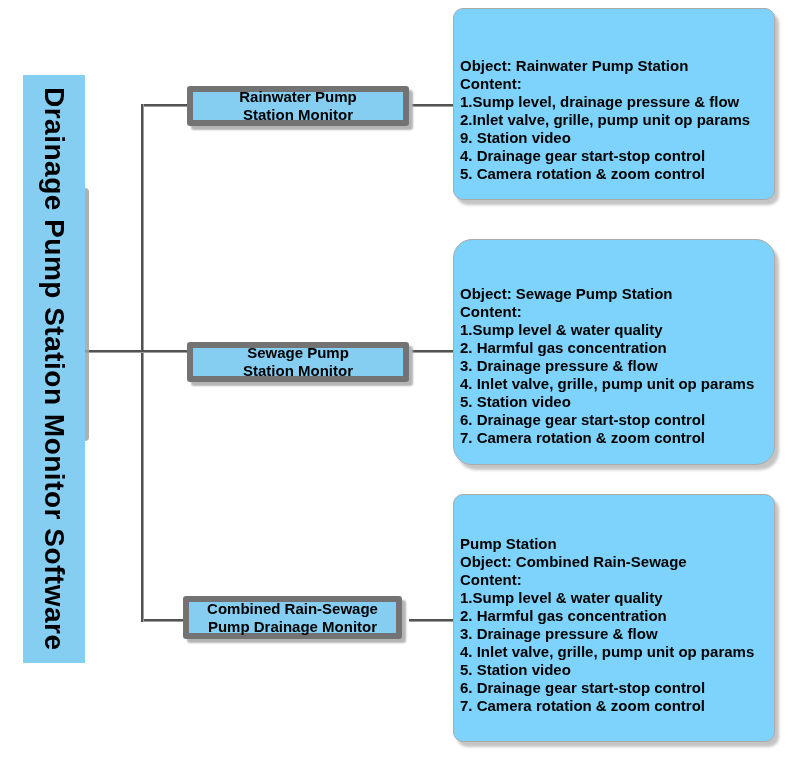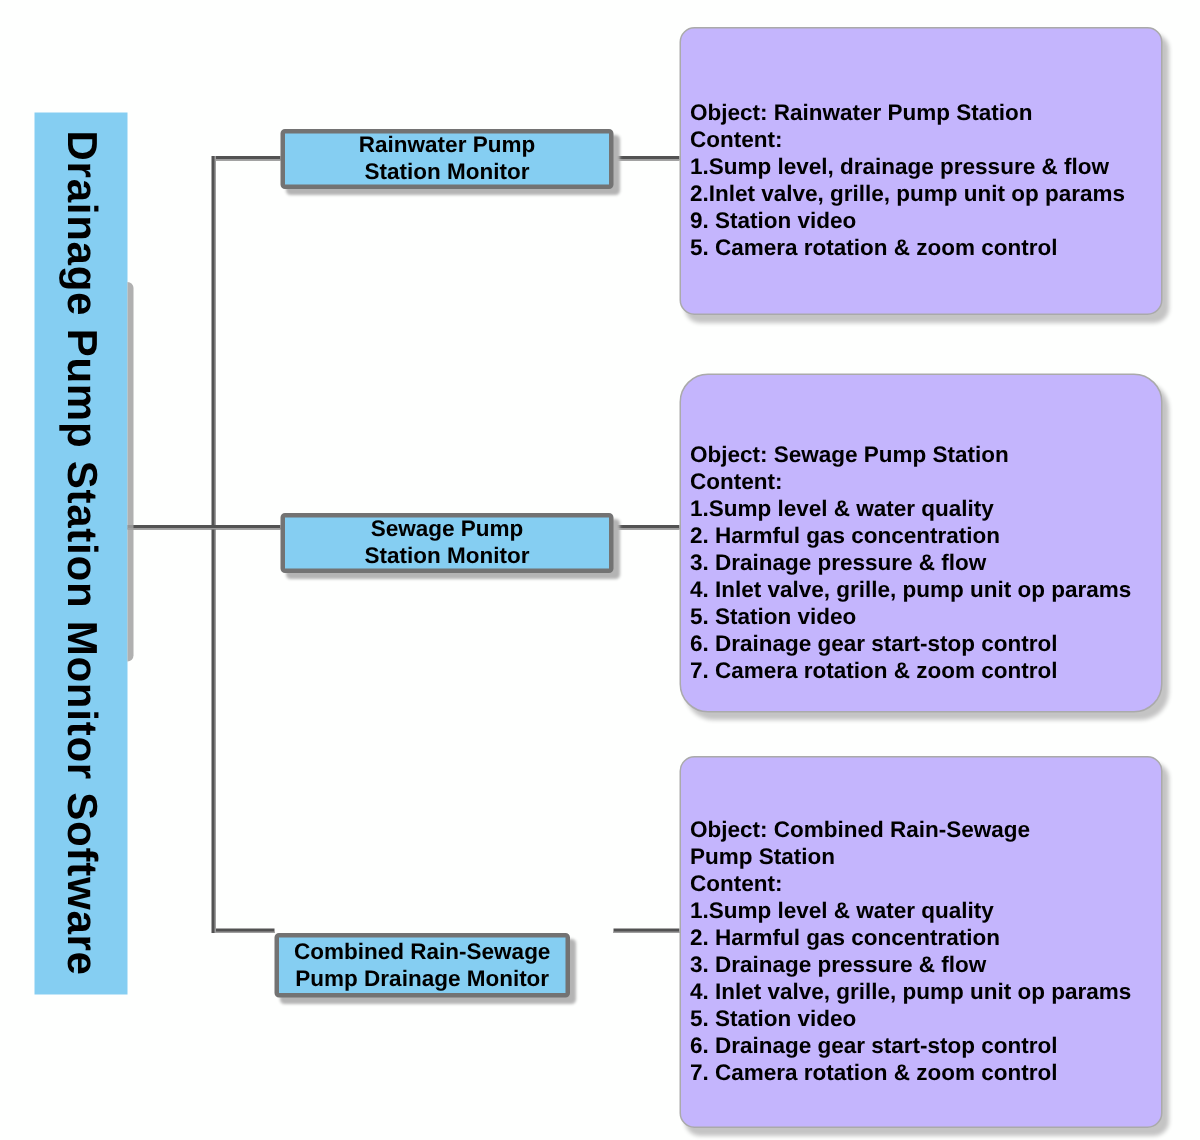--- a/index.html
+++ b/index.html
@@ -59,49 +59,48 @@
   #l-b3     { left: 144px; top: 619px; width: 39px; }
   #l-d1     { left: 410px; top: 104px; width: 43px; }
   #l-d2     { left: 410px; top: 350px; width: 43px; }
   #l-d3     { left: 409px; top: 619px; width: 44px; }
 
   
   .branch {
     position: absolute;
     box-sizing: border-box;
     background: #85cef2;
-    border: 3px solid #737373;
+    border: 6px solid #737373;
     border-radius: 3px;
     box-shadow: 4px 4px 2px #b4b4b4;
     display: flex;
     flex-direction: column;
     justify-content: center;
     text-align: center;
     font-size: 15px;
     font-weight: bold;
     line-height: 18px;
   }
   #branch-0 { left: 187px; top: 86px;  width: 222px; height: 40px; }
   #branch-1 { left: 187px; top: 342px; width: 222px; height: 40px; }
-  #branch-2 { left: 183px; top: 622px; width: 197px; height: 43px; }
+  #branch-2 { left: 183px; top: 596px; width: 219px; height: 43px; }
 
   
   .detail {
     position: absolute;
     box-sizing: border-box;
-    background: #c4b5fd;
+    background: #7dd3fc;
     border: 1px solid #aaaaaa;
     border-radius: 10px;
     box-shadow: 4px 5px 3px #c4c4c4;
     font-size: 15px;
     font-weight: bold;
     line-height: 18px;
     white-space: nowrap;
     padding-left: 6px;
-    margin-top: 10px;
   }
   #detail-0 { left: 453px; top: 8px;   width: 322px; height: 192px; padding-top: 48px; }
   #detail-1 { left: 453px; top: 239px; width: 322px; height: 226px; padding-top: 45px; border-radius: 19px; }
   #detail-2 { left: 453px; top: 494px; width: 322px; height: 248px; padding-top: 40px; }
   .detail-line { height: 18px; }
 </style>
 </head>
 <body>
 
 <div class="canvas">
@@ -131,38 +130,39 @@
     <div>Combined Rain-Sewage</div>
     <div>Pump Drainage Monitor</div>
   </div>
 
   <div class="detail" id="detail-0">
     <div class="detail-line">Object: Rainwater Pump Station</div>
     <div class="detail-line">Content:</div>
     <div class="detail-line">1.Sump level, drainage pressure &amp; flow</div>
     <div class="detail-line">2.Inlet valve, grille, pump unit op params</div>
     <div class="detail-line">9. Station video</div>
+    <div class="detail-line">4. Drainage gear start-stop control</div>
     <div class="detail-line">5. Camera rotation &amp; zoom control</div>
   </div>
 
   <div class="detail" id="detail-1">
     <div class="detail-line">Object: Sewage Pump Station</div>
     <div class="detail-line">Content:</div>
     <div class="detail-line">1.Sump level &amp; water quality</div>
     <div class="detail-line">2. Harmful gas concentration</div>
     <div class="detail-line">3. Drainage pressure &amp; flow</div>
     <div class="detail-line">4. Inlet valve, grille, pump unit op params</div>
     <div class="detail-line">5. Station video</div>
     <div class="detail-line">6. Drainage gear start-stop control</div>
     <div class="detail-line">7. Camera rotation &amp; zoom control</div>
   </div>
 
   <div class="detail" id="detail-2">
+    <div class="detail-line">Pump Station</div>
     <div class="detail-line">Object: Combined Rain-Sewage</div>
-    <div class="detail-line">Pump Station</div>
     <div class="detail-line">Content:</div>
     <div class="detail-line">1.Sump level &amp; water quality</div>
     <div class="detail-line">2. Harmful gas concentration</div>
     <div class="detail-line">3. Drainage pressure &amp; flow</div>
     <div class="detail-line">4. Inlet valve, grille, pump unit op params</div>
     <div class="detail-line">5. Station video</div>
     <div class="detail-line">6. Drainage gear start-stop control</div>
     <div class="detail-line">7. Camera rotation &amp; zoom control</div>
   </div>
 

